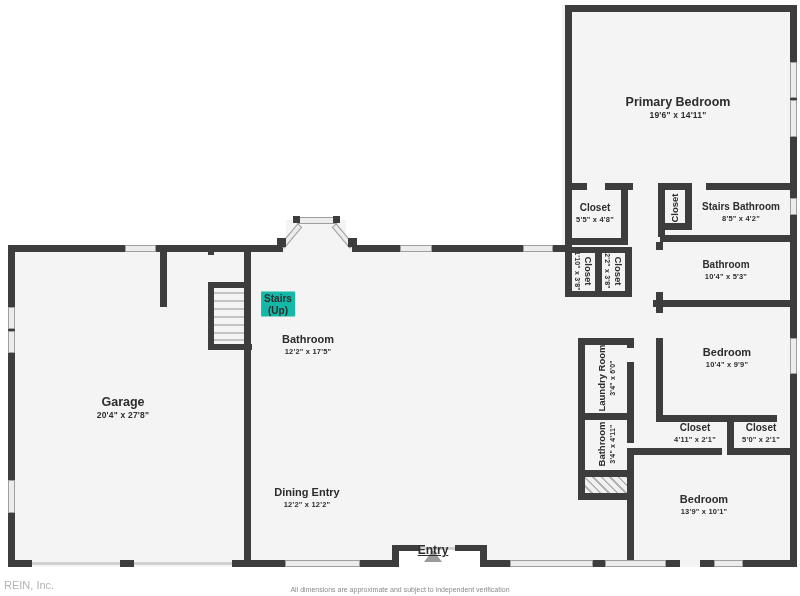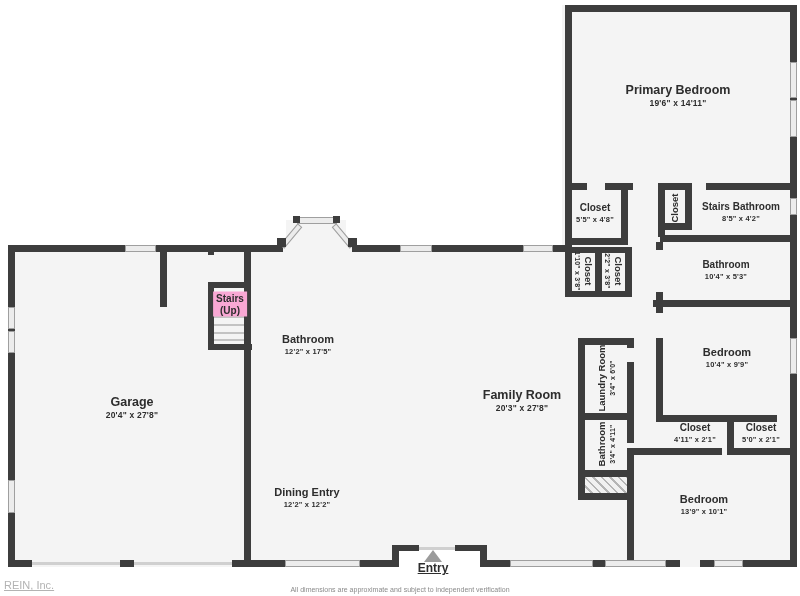--- a/index.html
+++ b/index.html
@@ -14,21 +14,21 @@
   .lbl{position:absolute;transform:translate(-50%,-50%);text-align:center;color:#2d2d2d;white-space:nowrap;}
   .lbl .rname{font-weight:bold;font-size:11px;line-height:1.15;}
   .lbl .rdims{font-size:7.5px;font-weight:600;margin-top:1px;letter-spacing:.2px;}
   .lbl.big .rname{font-size:12.5px;}
   .lbl.big .rdims{font-size:8.5px;}
   .lbl.vert{transform:translate(-50%,-50%) rotate(-90deg);}
   .lbl.vertcw{transform:translate(-50%,-50%) rotate(90deg);}
   .lbl.vert .rname,.lbl.vertcw .rname{font-size:9.5px;}
   .lbl.vert .rdims,.lbl.vertcw .rdims{font-size:7px;}
   .lbl.small .rname{font-size:10px;}
-  .lbl.stairsbg{background:#f9a8d4;padding:1px 3px;}
+  .lbl.stairsbg{background:#14b8a6;padding:1px 3px;margin-left:48px;}
   .tri{position:absolute;width:0;height:0;border-left:9px solid transparent;border-right:9px solid transparent;border-bottom:12px solid #9b9b9b;}
   .entrylbl{position:absolute;transform:translate(-50%,-50%);font-weight:bold;font-size:12px;color:#2d2d2d;}
   .mark{position:absolute;color:#b3b3b3;font-size:11px;}
   .disc{position:absolute;width:100%;text-align:center;color:#8a8a8a;font-size:7px;}
 </style>
 </head>
 <body>
 
 <div id="plan">
 
@@ -139,21 +139,21 @@
   <div class="w" style="left:392px;top:545px;width:27px;height:6px;"></div>
   <div class="w" style="left:455px;top:545px;width:32px;height:6px;"></div>
   <div class="gdoor" style="left:419px;top:547px;width:36px;"></div>
   <div class="tri" style="left:424px;top:550px;"></div>
 
   <div class="win" style="left:790px;top:62px;width:7px;height:36px;"></div>
   <div class="win" style="left:790px;top:100px;width:7px;height:37px;"></div>
   <div class="win" style="left:790px;top:198px;width:7px;height:17px;"></div>
   <div class="win" style="left:790px;top:338px;width:7px;height:36px;"></div>
 
-  <div class="lbl big" style="left:678px;top:96px;">
+  <div class="lbl big" style="left:678px;top:108px;">
     <div class="rname">Primary Bedroom</div>
       <div class="rdims">19'6" x 14'11"</div>
   </div>
   <div class="lbl small" style="left:595px;top:213px;">
     <div class="rname">Closet</div>
       <div class="rdims">5'5" x 4'8"</div>
   </div>
   <div class="lbl vert" style="left:675px;top:208px;">
     <div class="rname">Closet</div>
   </div>
@@ -174,54 +174,50 @@
       <div class="rdims">2'2" x 3'8"</div>
   </div>
   <div class="lbl" style="left:727px;top:357px;">
     <div class="rname">Bedroom</div>
       <div class="rdims">10'4" x 9'9"</div>
   </div>
   <div class="lbl vert" style="left:606px;top:378px;">
     <div class="rname">Laundry Room</div>
       <div class="rdims">3'4" x 6'0"</div>
   </div>
-  <div class="lbl big" style="left:522px;top:401px;">
-    <div class="rname">Family Room</div>
-      <div class="rdims">20'3" x 27'8"</div>
-  </div>
   <div class="lbl vert" style="left:606px;top:444px;">
     <div class="rname">Bathroom</div>
       <div class="rdims">3'4" x 4'11"</div>
   </div>
   <div class="lbl small" style="left:695px;top:433px;">
     <div class="rname">Closet</div>
       <div class="rdims">4'11" x 2'1"</div>
   </div>
   <div class="lbl small" style="left:761px;top:433px;">
     <div class="rname">Closet</div>
       <div class="rdims">5'0" x 2'1"</div>
   </div>
   <div class="lbl" style="left:704px;top:504px;">
     <div class="rname">Bedroom</div>
       <div class="rdims">13'9" x 10'1"</div>
   </div>
   <div class="lbl" style="left:308px;top:344px;">
     <div class="rname">Bathroom</div>
       <div class="rdims">12'2" x 17'5"</div>
   </div>
-  <div class="lbl big" style="left:123px;top:408px;margin-left:9px;">
+  <div class="lbl big" style="left:123px;top:408px;">
     <div class="rname">Garage</div>
       <div class="rdims">20'4" x 27'8"</div>
   </div>
   <div class="lbl" style="left:307px;top:497px;">
     <div class="rname">Dining Entry</div>
       <div class="rdims">12'2" x 12'2"</div>
   </div>
   <div class="lbl small stairsbg" style="left:230px;top:304px;">
     <div class="rname">Stairs</div>
       <div class="rname">(Up)</div>
   </div>
-  <div class="entrylbl" style="left:433px;top:568px;text-decoration:underline;">Entry</div>
-
-  <div class="mark" style="left:4px;top:579px;text-decoration:underline;">REIN, Inc.</div>
+  <div class="entrylbl" style="left:433px;top:550px;text-decoration:underline;">Entry</div>
+
+  <div class="mark" style="left:4px;top:579px;">REIN, Inc.</div>
   <div class="disc" style="left:0;top:586px;">All dimensions are approximate and subject to independent verification</div>
 
 </div>
 
 </body></html>

